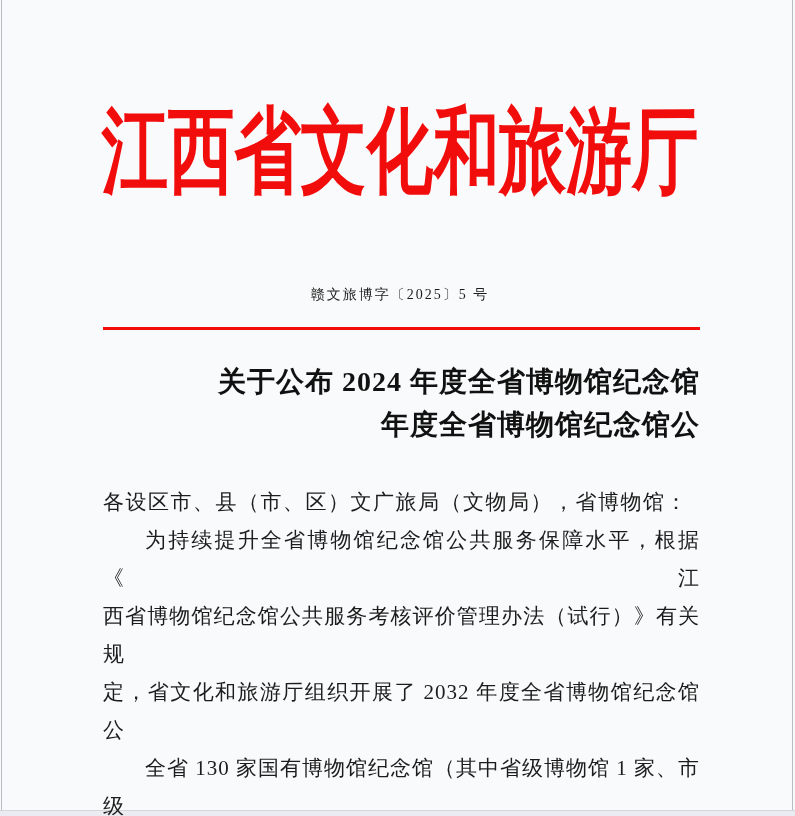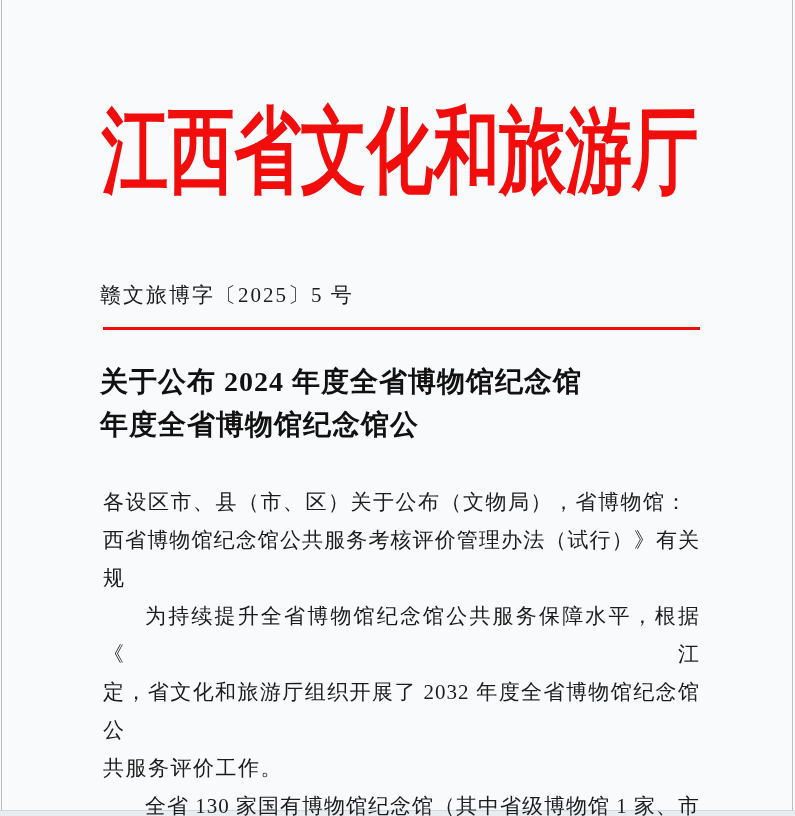--- a/index.html
+++ b/index.html
@@ -61,41 +61,42 @@
     transform-origin: center center;
     letter-spacing: 0;
     line-height: 1;
   }
   
   .doc-number {
     position: absolute;
     top: 280px;
     left: 0;
     width: 100%;
-    font-size: 21px;
+    text-align: center;
+    font-size: 14px;
     line-height: 30px;
     letter-spacing: 2px;
     color: var(--ink, #1c1c1c);
   }
   
   .red-rule {
     position: absolute;
     top: 327px;
     left: 3px;
     width: 597px;
     height: 3px;
     background: var(--accent-red, #f20d0d);
   }
   
   .doc-title {
     position: absolute;
     top: 360px;
     left: 0;
     width: 100%;
-    text-align: left;
+    text-align: right;
     font-weight: bold;
     font-size: 28px;
     line-height: 43px;
     letter-spacing: 1px;
     color: #111;
   }
   
   .body-text {
     position: absolute;
     top: 483px;
@@ -136,23 +137,22 @@
     <div class="doc-number">赣文旅博字〔2025〕5 号</div>
 
     <div class="red-rule"></div>
 
     <div class="doc-title">
       <div>关于公布 2024 年度全省博物馆纪念馆</div>
       <div>年度全省博物馆纪念馆公</div>
     </div>
 
     <div class="body-text">
-      <div class="bline">各设区市、县（市、区）关于公布（文物局），省博物馆：</div>
+      <div class="bline">各设区市、县（市、区）文广旅局（文物局），省博物馆：</div>
+      <div class="bline indent fill">为持续提升全省博物馆纪念馆公共服务保障水平，根据《江</div>
       <div class="bline fill">西省博物馆纪念馆公共服务考核评价管理办法（试行）》有关规</div>
-      <div class="bline indent fill">为持续提升全省博物馆纪念馆公共服务保障水平，根据《江</div>
       <div class="bline fill">定，省文化和旅游厅组织开展了 2032 年度全省博物馆纪念馆公</div>
-      <div class="bline">共服务评价工作。</div>
       <div class="bline indent fill">全省 130 家国有博物馆纪念馆（其中省级博物馆 1 家、市级</div>
 
     </div>
 
   </div>
 </div>
 
 </body></html>

